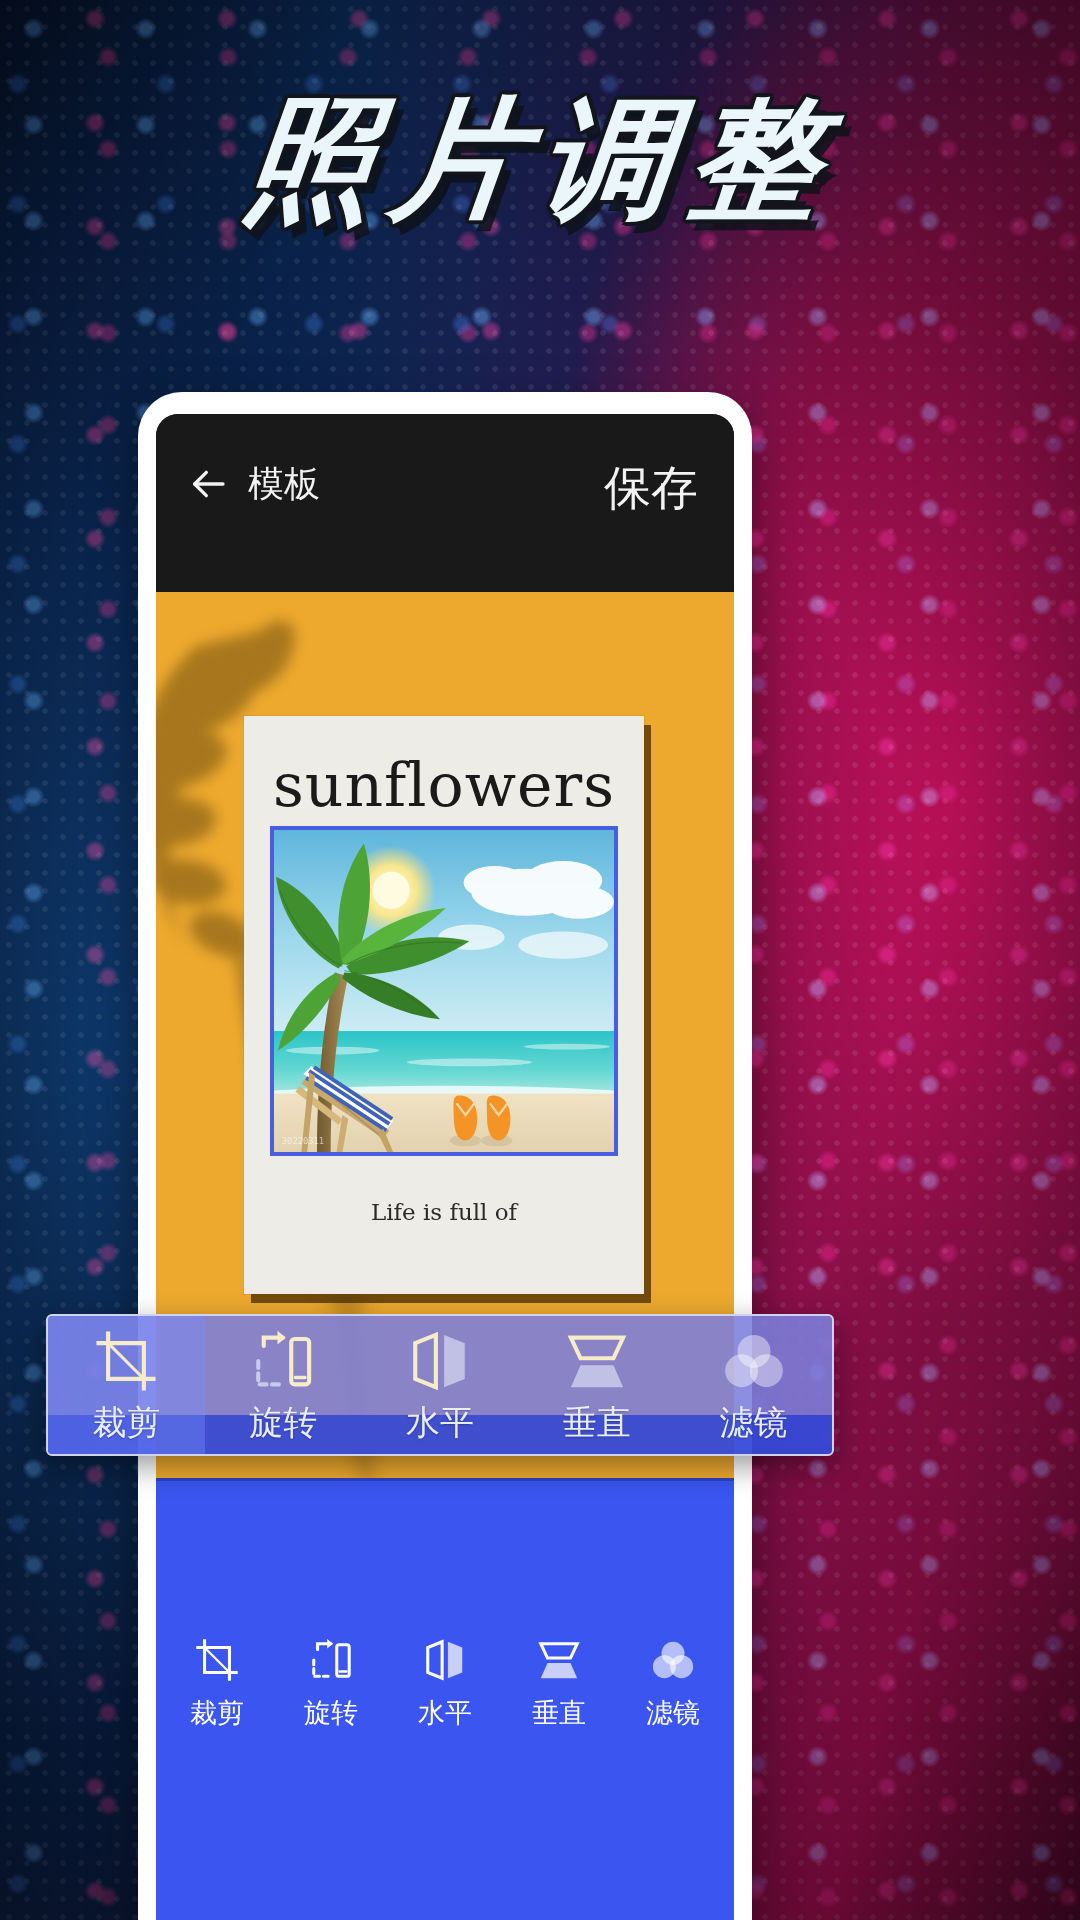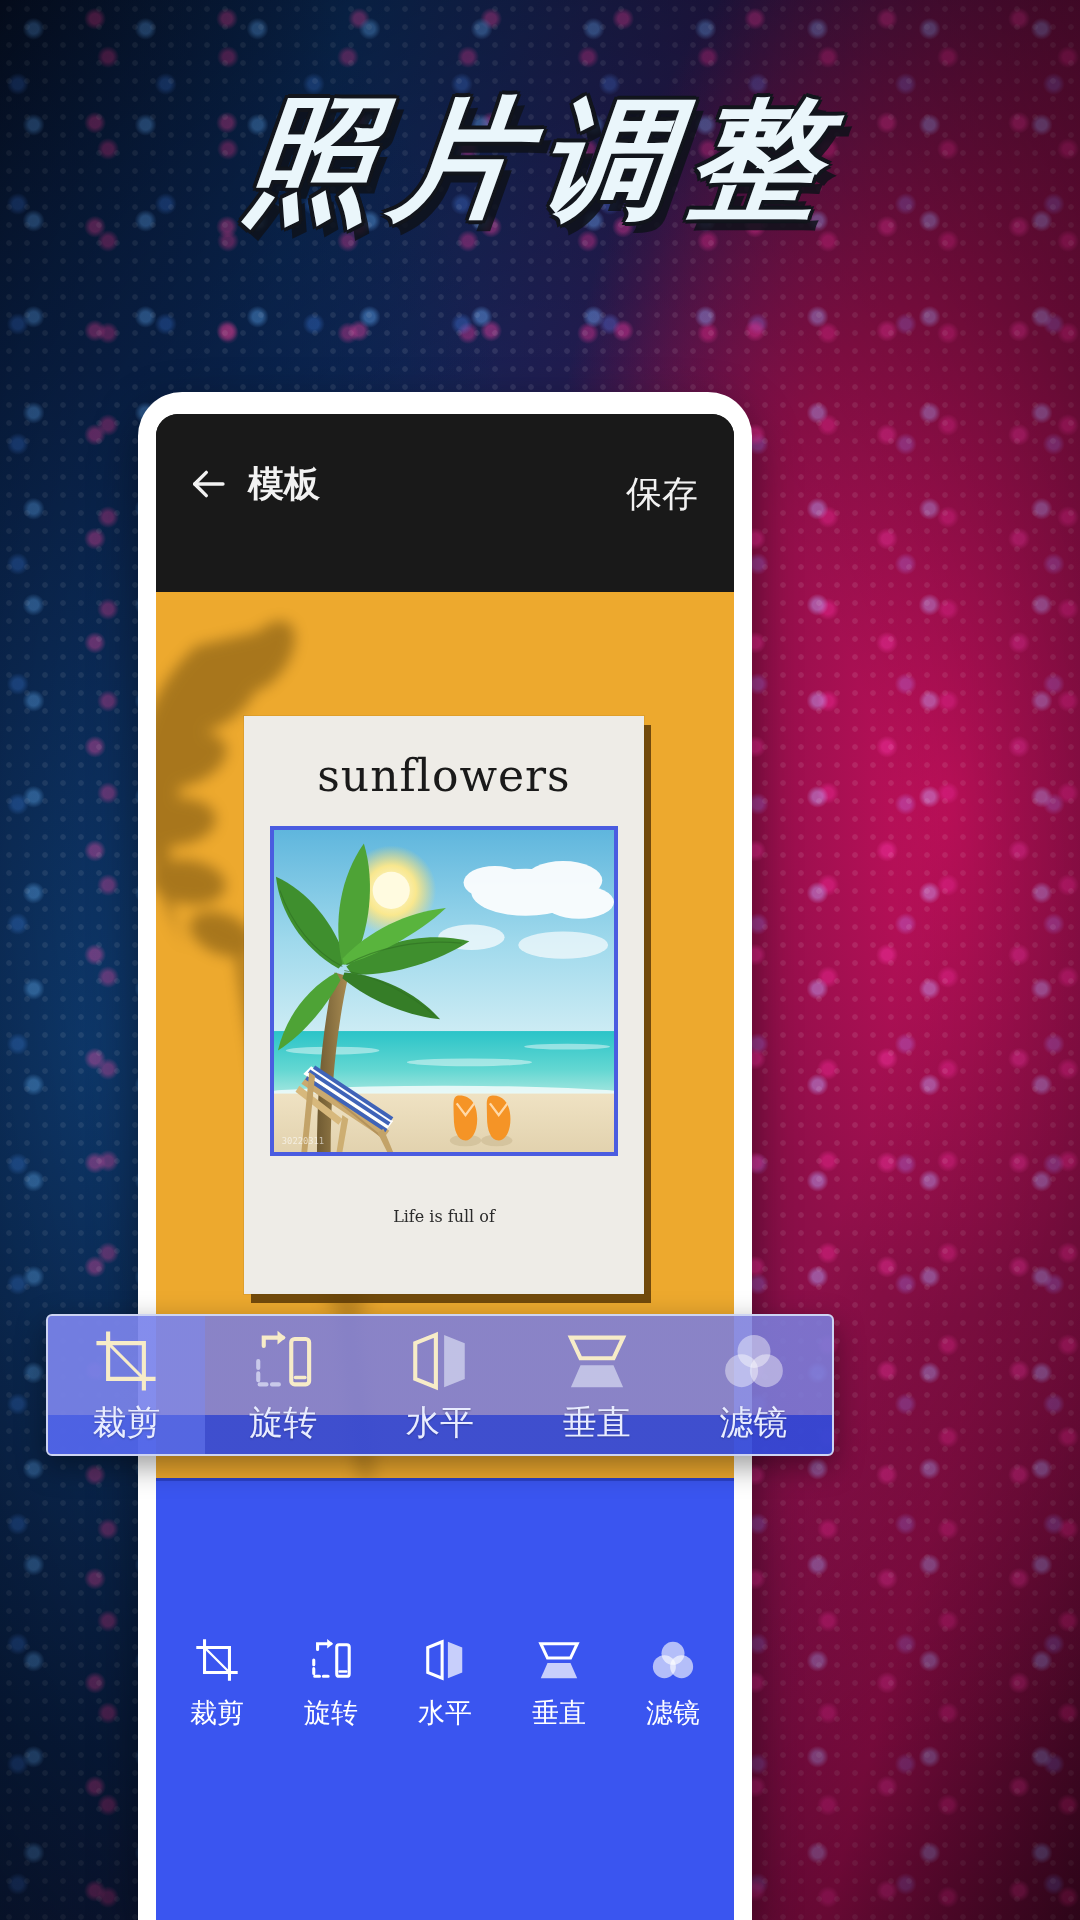--- a/index.html
+++ b/index.html
@@ -81,32 +81,31 @@
 
   
   #appbar {
     position:relative;
     height:178px;
     background:#191919;
     display:flex;
     align-items:flex-start;
     padding:50px 36px 0 32px;
   }
-  #appbar-left { display:flex; align-items:center; gap:20px;font-weight:bold; }
+  #appbar-left { display:flex; align-items:center; gap:20px; }
   .back-arrow { width:40px; height:40px; display:block; }
   #appbar-title {
     font-size:36px; color:#f2f2f2; line-height:1;
     font-family:"DejaVu Sans", sans-serif;
   }
   #save-btn {
     margin-left:auto;
-    font-size:36px; color:#f2f2f2; line-height:1;
+    font-size:47px; color:#f2f2f2; line-height:1;
     font-family:"DejaVu Sans", sans-serif;
     cursor:pointer;
-    margin-top:12px;
   }
 
   
   #canvas {
     position:relative;
     height:886px;
     background:#eda92e;
     overflow:hidden;
   }
   
@@ -126,37 +125,37 @@
     position:absolute;
     left:88px; top:124px;
     width:400px; height:578px;
     background:#eeece7;
     box-shadow:7px 9px 0 rgba(92,58,6,.85), 0 0 0 1px rgba(0,0,0,.06);
   }
   #poster-title {
     position:absolute; left:0; top:34px; width:100%;
     text-align:center;
     font-family:"DejaVu Serif", serif;
-    font-size:44px;
+    font-size:60px;
     letter-spacing:1px;
     color:#1a1a1a;
   }
   #poster-photo {
     position:absolute; left:26px; top:110px;
     width:348px; height:330px;
     border:4px solid #4a5ce0;
     overflow:hidden;
     background:#0ea5e9;
     cursor:pointer;
   }
   #poster-caption {
     position:absolute; left:0; bottom:66px; width:100%;
     text-align:center;
     font-family:"DejaVu Serif", serif;
-    font-size:16px;
+    font-size:23px;
     line-height:1.35;
     color:#2a2a2a;
   }
 
   
   #phone-toolbar {
     position:absolute; left:0; right:0; bottom:0;
     height:calc(1528px - 22px - 178px - 886px);
     background:#3a55f0;
     border-top:3px solid #2b41c9;

